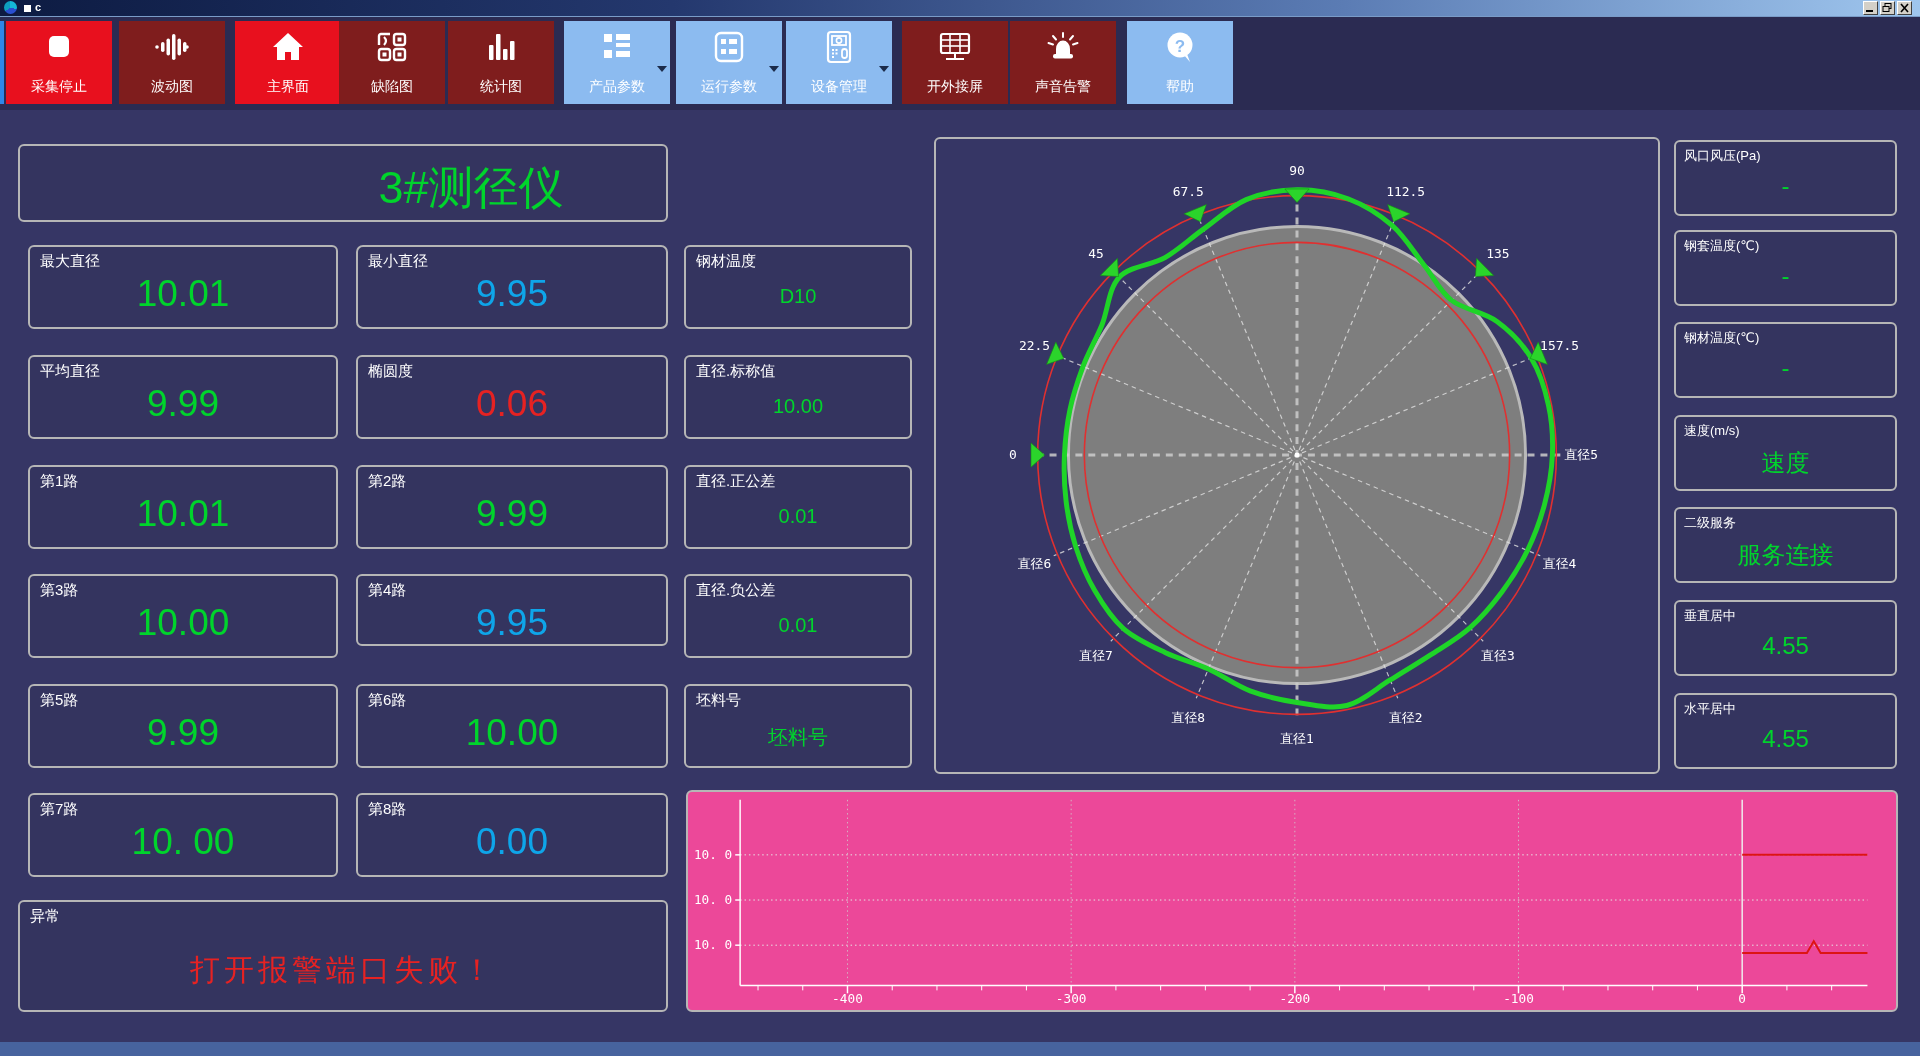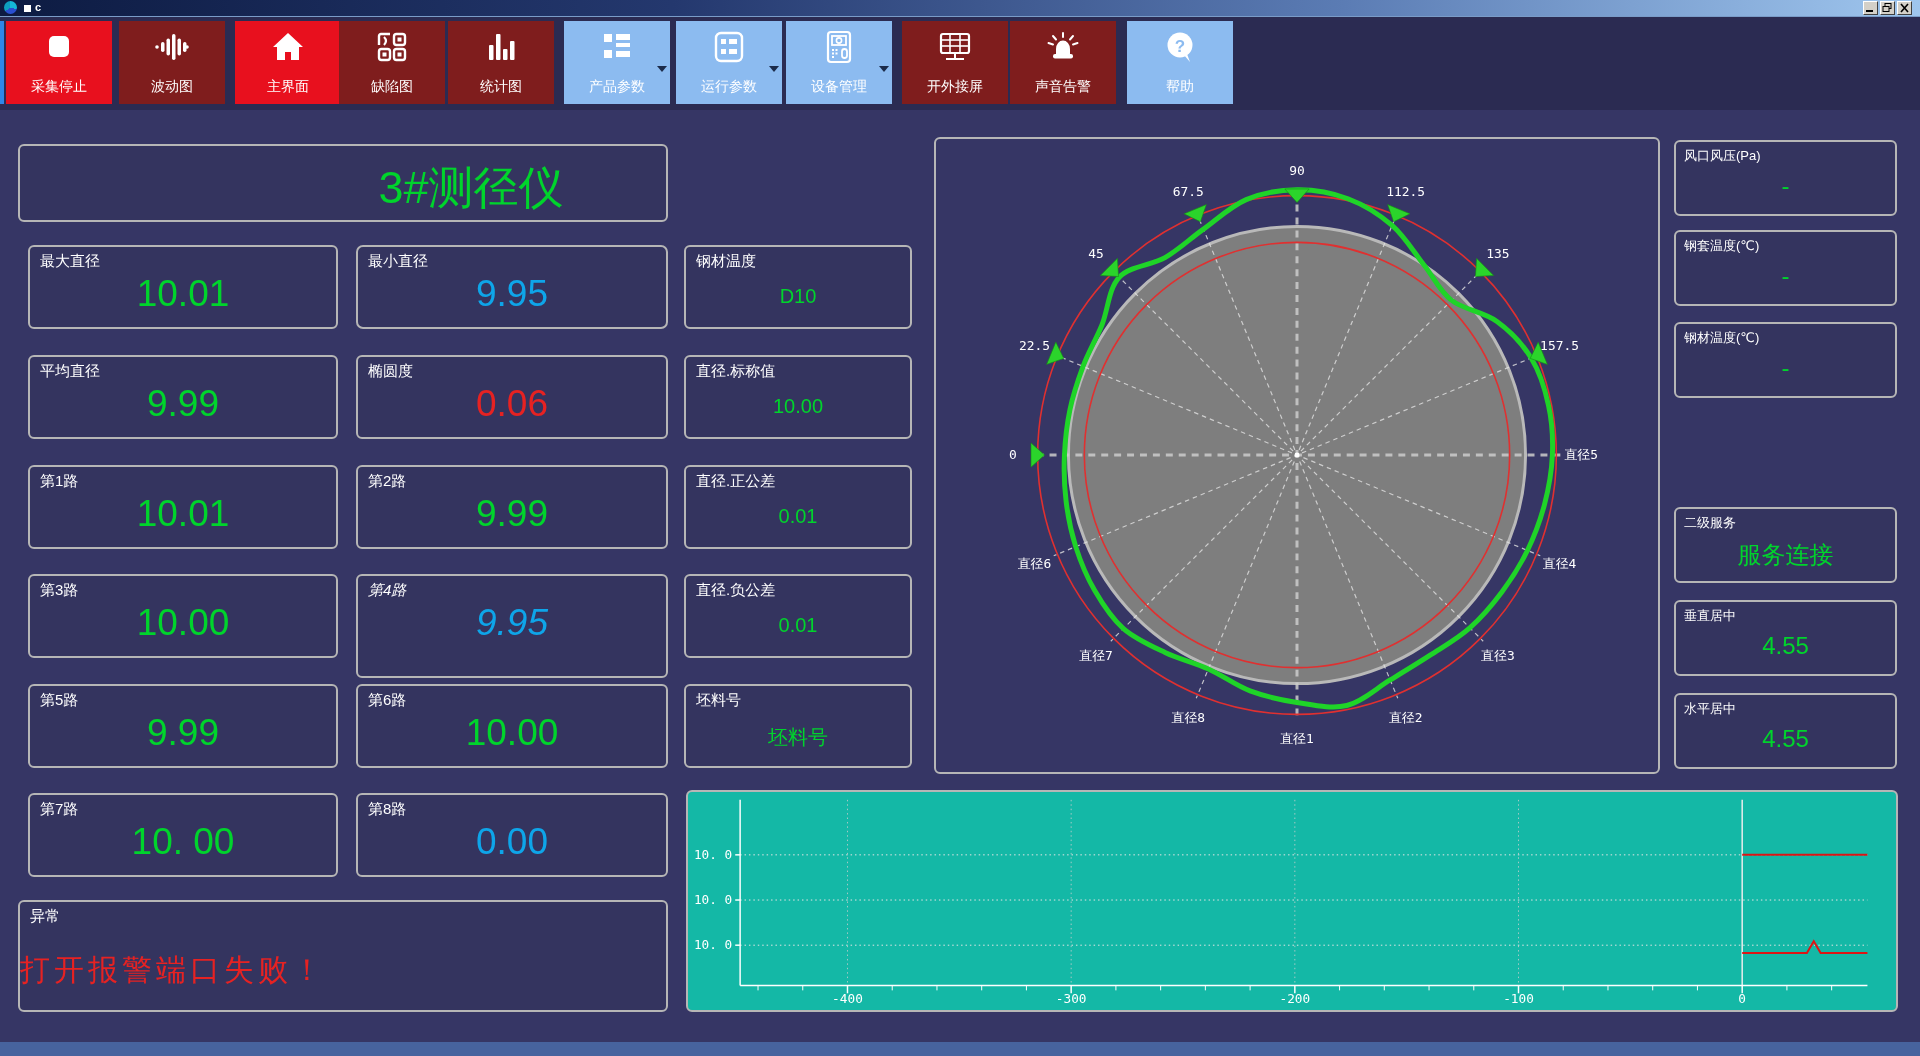--- a/index.html
+++ b/index.html
@@ -30,25 +30,25 @@
               border-top:6px solid #1c2b4a;}
   
   .box{position:absolute;background:#34345f;border:2px solid #b6b6b6;border-radius:6px;box-sizing:border-box;}
   .blabel{position:absolute;left:10px;top:5px;color:#ffffff;font-size:15px;}
   .mval{position:absolute;left:0;right:0;top:26px;text-align:center;font-size:37px;}
   .pval{position:absolute;left:0;right:0;top:38px;text-align:center;font-size:20px;color:#00d42c;}
   .sval{position:absolute;left:0;right:0;top:30px;text-align:center;font-size:24px;color:#00d42c;}
   .green{color:#00d42c}.orange{color:#0ea5e9}.red-t{color:#e62222}
   .device-title{position:absolute;left:0;right:0;top:12px;text-align:center;text-indent:256px;
                 font-size:45px;color:#00d42c;}
-  .exc-val{position:absolute;left:0;right:0;top:48px;font-size:30px;color:#e62222;letter-spacing:4px;}
+  .exc-val{position:absolute;left:0;right:0;top:48px;text-align:center;font-size:30px;color:#e62222;letter-spacing:4px;}
   
   .polar-panel{position:absolute;left:934px;top:137px;width:726px;height:637px;
                border:2px solid #b6b6b6;border-radius:6px;box-sizing:border-box;}
-  .trend-panel{position:absolute;left:686px;top:790px;width:1212px;height:222px;background:#14b8a6;
+  .trend-panel{position:absolute;left:686px;top:790px;width:1212px;height:222px;background:#ec4899;
                border:2px solid #b6b6b6;border-radius:6px;box-sizing:border-box;}
   .statusbar{position:absolute;left:0;top:1042px;width:1920px;height:14px;background:#47639e;}
   svg{display:block;}
 </style>
 </head>
 <body>
 
 <div class="screen">
 
   <div class="titlebar">
@@ -228,21 +228,21 @@
     <div class="mval green">10.01</div>
   </div>
   <div class="box" style="left:356px;top:465px;width:312px;height:84px;">
     <div class="blabel">第2路</div>
     <div class="mval green">9.99</div>
   </div>
   <div class="box" style="left:28px;top:574px;width:310px;height:84px;">
     <div class="blabel">第3路</div>
     <div class="mval green">10.00</div>
   </div>
-  <div class="box" style="left:356px;top:574px;width:312px;height:104px;font-style:italic;">
+  <div class="box" style="left:356px;top:574px;width:312px;height:72px;">
     <div class="blabel">第4路</div>
     <div class="mval orange">9.95</div>
   </div>
   <div class="box" style="left:28px;top:684px;width:310px;height:84px;padding-left:16px;">
     <div class="blabel">第5路</div>
     <div class="mval green">9.99</div>
   </div>
   <div class="box" style="left:356px;top:684px;width:312px;height:84px;">
     <div class="blabel">第6路</div>
     <div class="mval green">10.00</div>
@@ -328,20 +328,24 @@
     <div class="blabel" style="font-size:13px;left:8px;">风口风压(Pa)</div>
     <div class="sval">-</div>
   </div>
   <div class="box" style="left:1674px;top:230px;width:223px;height:76px;">
     <div class="blabel" style="font-size:13px;left:8px;">钢套温度(℃)</div>
     <div class="sval">-</div>
   </div>
   <div class="box" style="left:1674px;top:322px;width:223px;height:76px;">
     <div class="blabel" style="font-size:13px;left:8px;">钢材温度(℃)</div>
     <div class="sval">-</div>
+  </div>
+  <div class="box" style="left:1674px;top:415px;width:223px;height:76px;">
+    <div class="blabel" style="font-size:13px;left:8px;">速度(m/s)</div>
+    <div class="sval">速度</div>
   </div>
   <div class="box" style="left:1674px;top:507px;width:223px;height:76px;">
     <div class="blabel" style="font-size:13px;left:8px;">二级服务</div>
     <div class="sval">服务连接</div>
   </div>
   <div class="box" style="left:1674px;top:600px;width:223px;height:76px;">
     <div class="blabel" style="font-size:13px;left:8px;">垂直居中</div>
     <div class="sval">4.55</div>
   </div>
   <div class="box" style="left:1674px;top:693px;width:223px;height:76px;">

